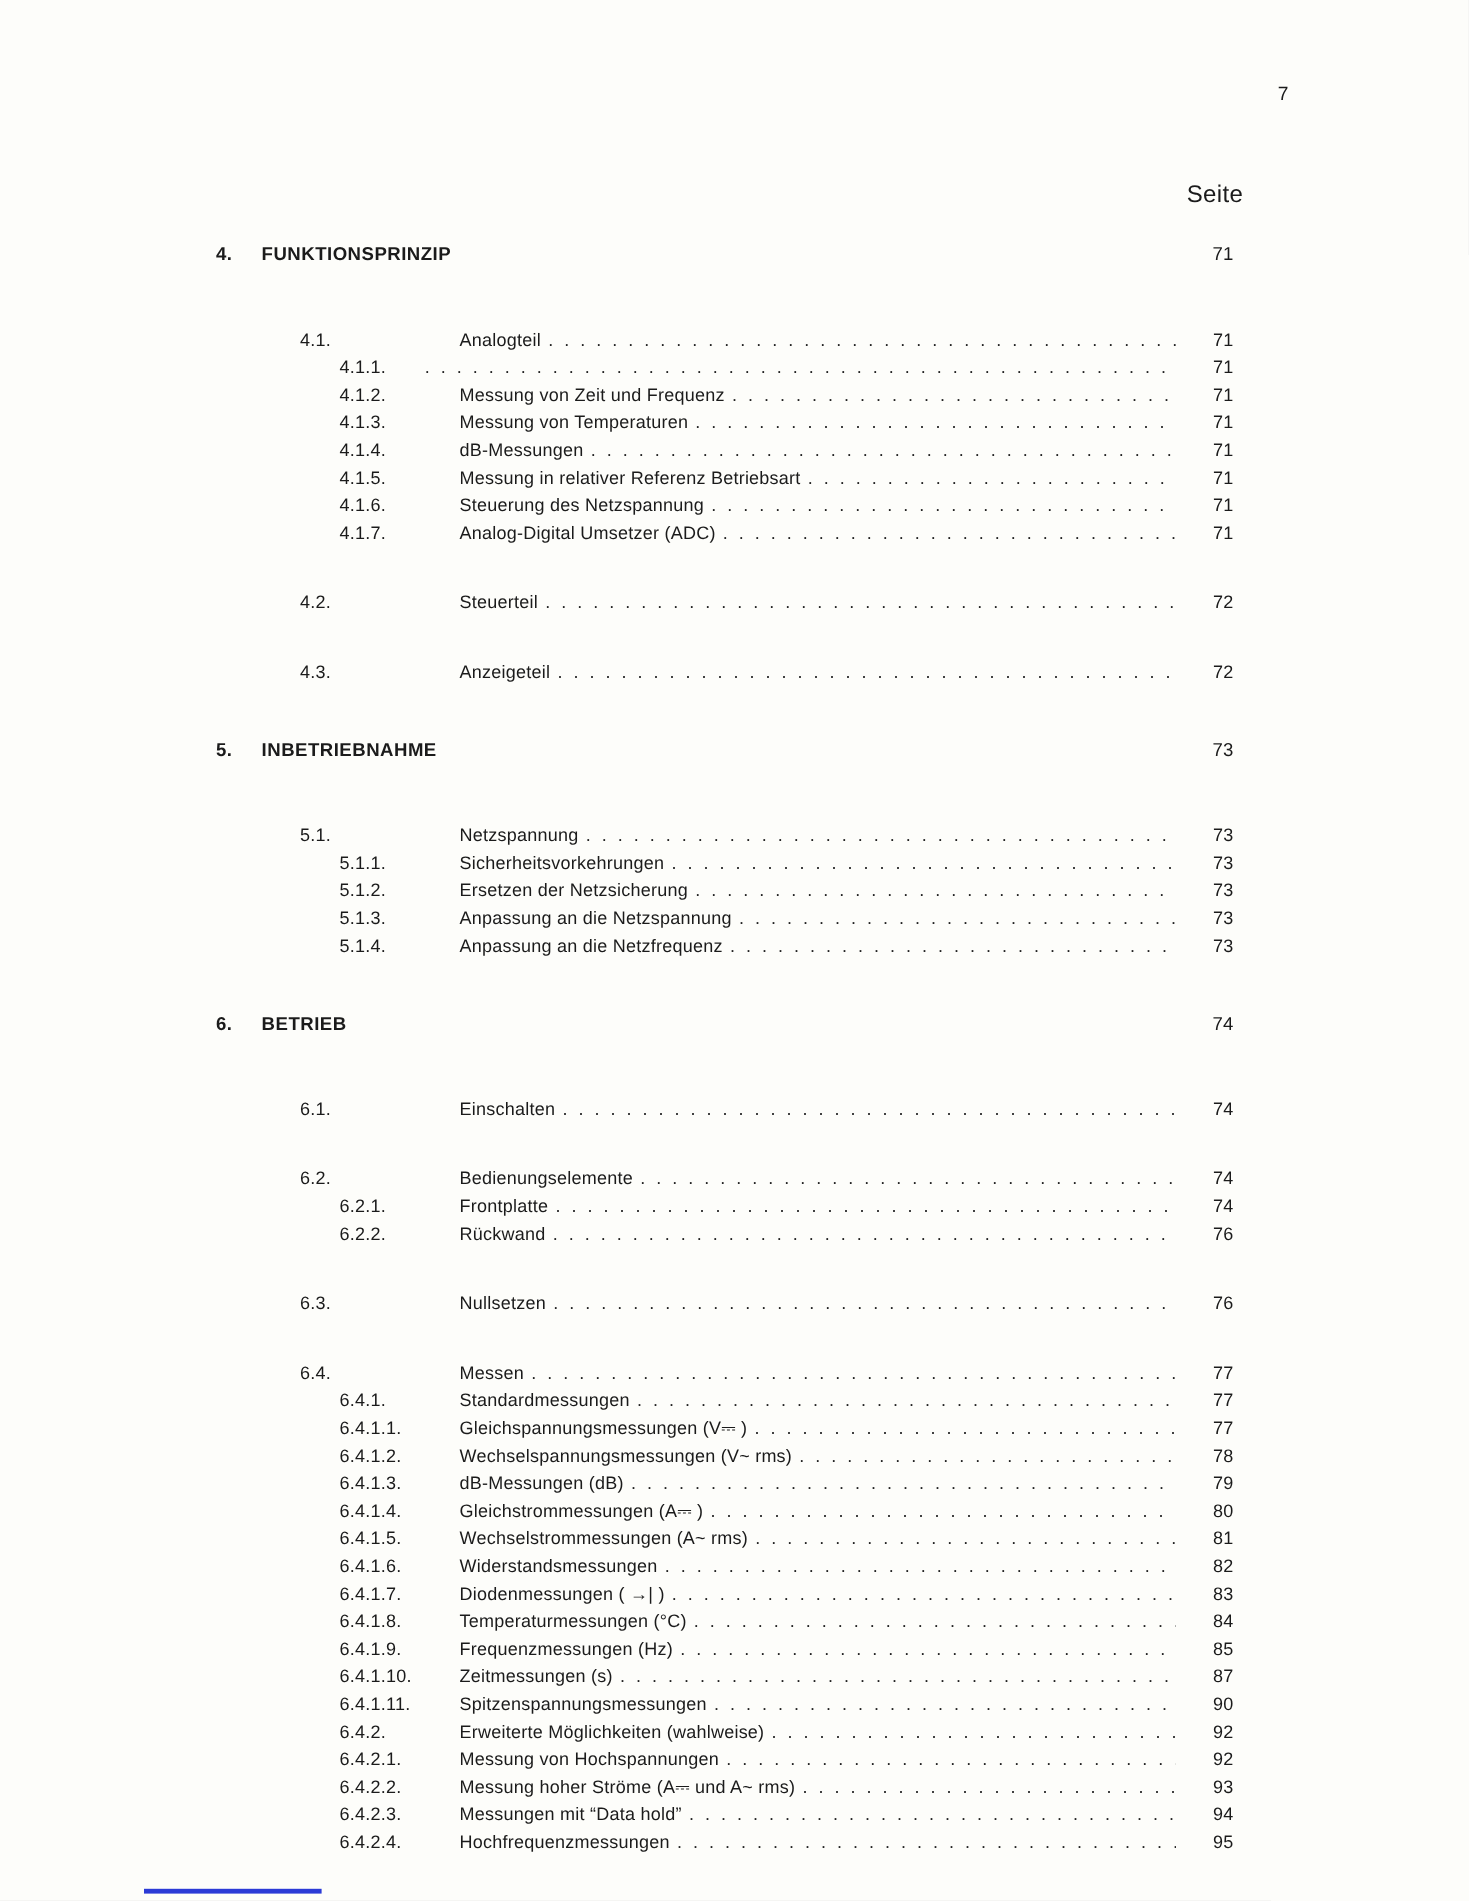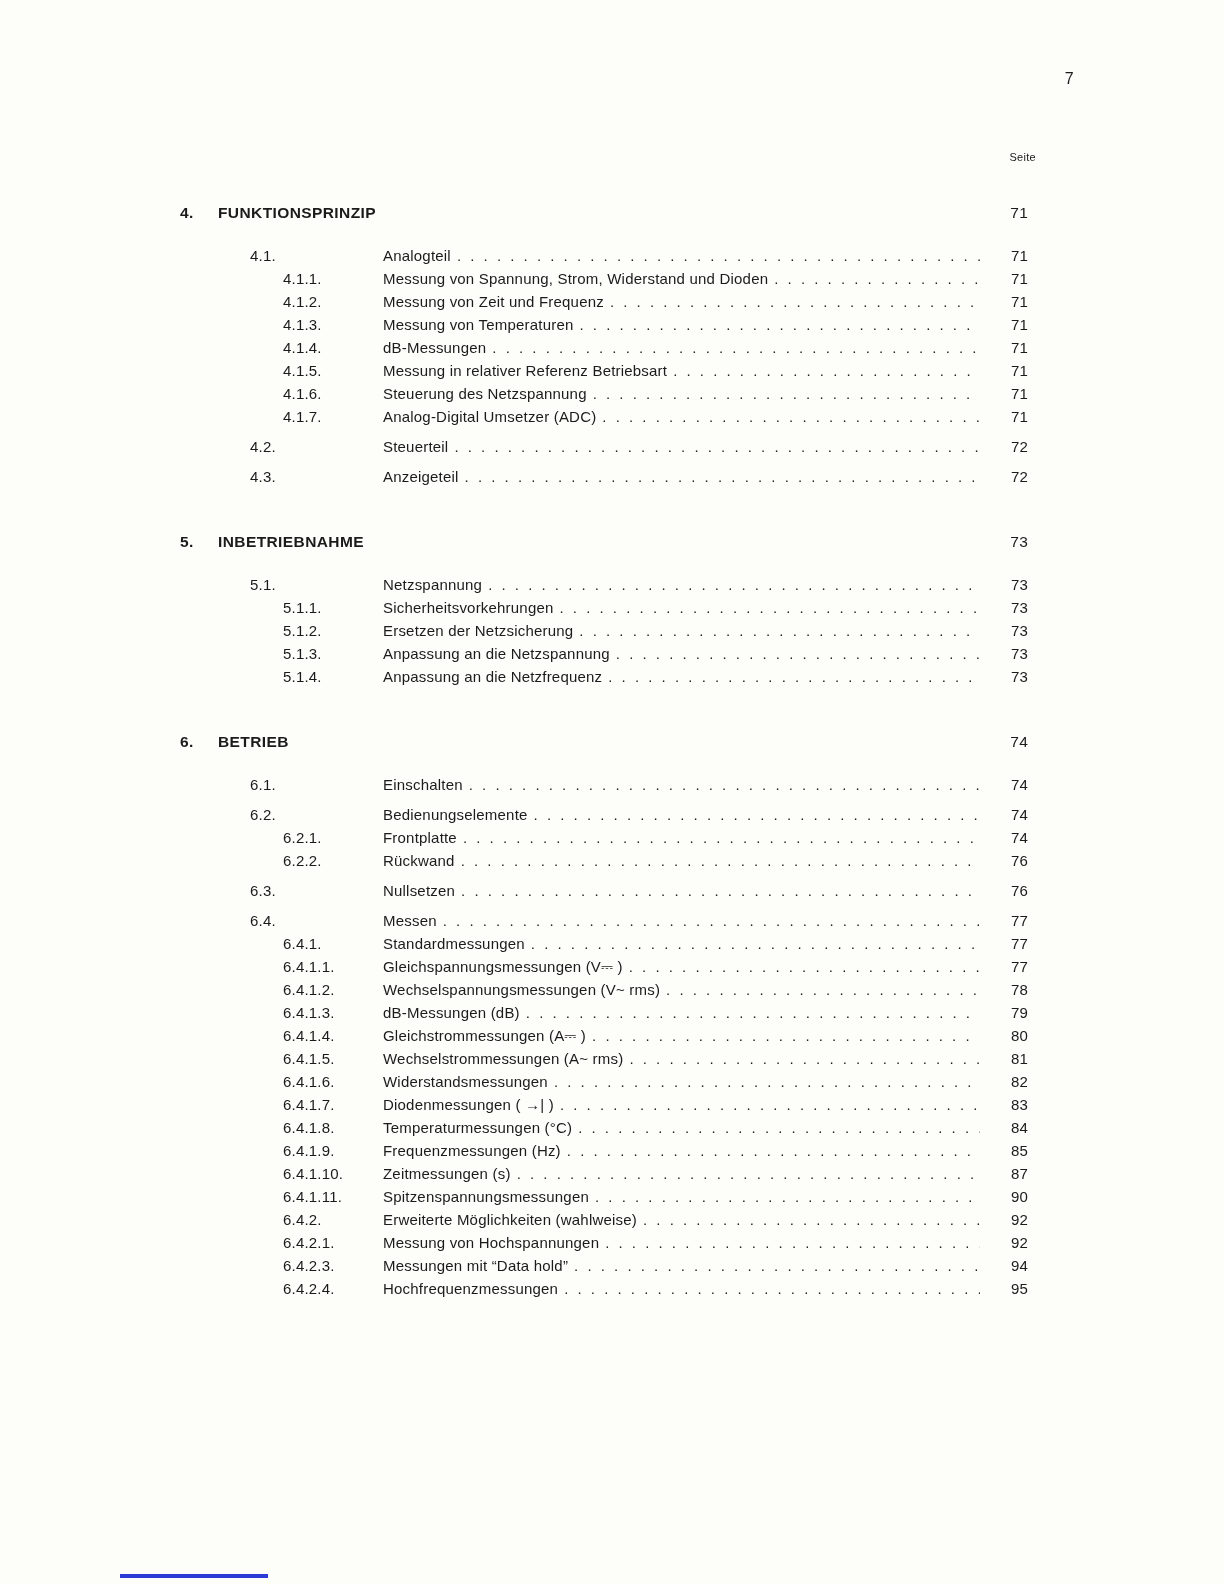--- a/index.html
+++ b/index.html
@@ -12,42 +12,42 @@
     font-family:"Liberation Sans", sans-serif;
     color:#1b1b1b;
     overflow:hidden;
   }
   .pageno {
     position:absolute; top:70px; right:150px;
     font-size:16px; letter-spacing:0.3px;
   }
   .seite {
     position:absolute; top:151px; right:188px;
-    font-size:11px; letter-spacing:0.3px;
+    font-size:20px; letter-spacing:0.3px;
   }
   .toc {
     position:absolute; top:201px; left:180px; width:848px;
   }
   .section + .section { margin-top:42px; }
   .sec-head {
     display:flex; align-items:baseline;
     font-size:15.5px; font-weight:bold; letter-spacing:0.4px;
     line-height:23px; margin-bottom:20px;
   }
   .sec-num { width:38px; }
   .sec-title { flex:0 1 auto; }
   .sec-spacer { flex:1 1 0; }
   .sec-page { width:40px; text-align:right; font-weight:normal; letter-spacing:0.2px; }
   .block + .block { margin-top:7px; }
   .row {
     display:flex; align-items:baseline;
     font-size:15px; line-height:23px; letter-spacing:0.2px;
   }
   .lvl1 .ind { flex:0 0 70px; }
-  .lvl1 .num { flex:0 0 auto; min-width:98px; }
+  .lvl1 .num { flex:0 0 auto; min-width:98px;margin-top:28px; }
   .lvl2 .ind { flex:0 0 103px; }
   .lvl2 .num { flex:0 0 auto; min-width:65px; }
   .ttl { flex:0 1 auto; white-space:nowrap;margin-left:35px; }
   .leader {
     flex:1 1 0; overflow:hidden; white-space:nowrap;
     margin:0 8px 0 6px; letter-spacing:2.5px; color:#222;
   }
   .leader::after {
     content:". . . . . . . . . . . . . . . . . . . . . . . . . . . . . . . . . . . . . . . . . . . . . . . . . . . . . . . . . . . . . . . . . . . . . . . . . . . . . . . . . . . . . . . . . . . . . . . . . . . . . . . . . . . . . . . . . . . .";
   }
@@ -75,21 +75,20 @@
           <div class="row lvl1">
             <span class="ind"></span>
             <span class="num">4.1.</span>
             <span class="ttl">Analogteil</span>
             <span class="leader"></span>
             <span class="pg">71</span>
           </div>
           <div class="row lvl2">
             <span class="ind"></span>
             <span class="num">4.1.1.</span>
-            <span class="ttl">Messung von Spannung, Strom, Widerstand und Dioden</span>
             <span class="leader"></span>
             <span class="pg">71</span>
           </div>
           <div class="row lvl2">
             <span class="ind"></span>
             <span class="num">4.1.2.</span>
             <span class="ttl">Messung von Zeit und Frequenz</span>
             <span class="leader"></span>
             <span class="pg">71</span>
           </div>
@@ -342,20 +341,27 @@
           </div>
           <div class="row lvl2">
             <span class="ind"></span>
             <span class="num">6.4.2.1.</span>
             <span class="ttl">Messung von Hochspannungen</span>
             <span class="leader"></span>
             <span class="pg">92</span>
           </div>
           <div class="row lvl2">
             <span class="ind"></span>
+            <span class="num">6.4.2.2.</span>
+            <span class="ttl">Messung hoher Ströme (A⎓ und A~ rms)</span>
+            <span class="leader"></span>
+            <span class="pg">93</span>
+          </div>
+          <div class="row lvl2">
+            <span class="ind"></span>
             <span class="num">6.4.2.3.</span>
             <span class="ttl">Messungen mit “Data hold”</span>
             <span class="leader"></span>
             <span class="pg">94</span>
           </div>
           <div class="row lvl2">
             <span class="ind"></span>
             <span class="num">6.4.2.4.</span>
             <span class="ttl">Hochfrequenzmessungen</span>
             <span class="leader"></span>

